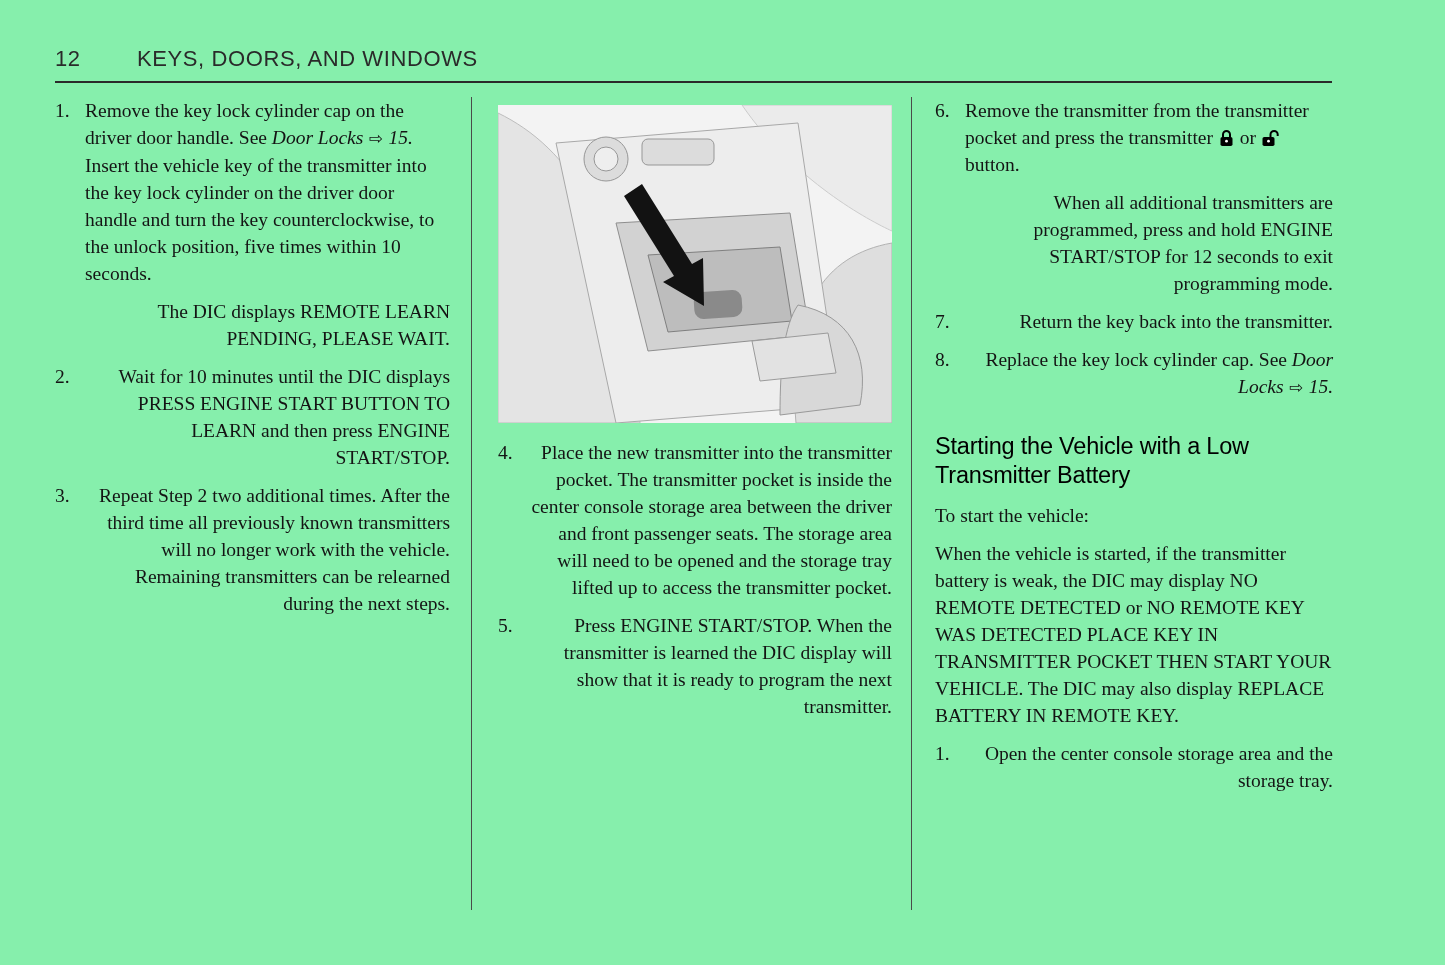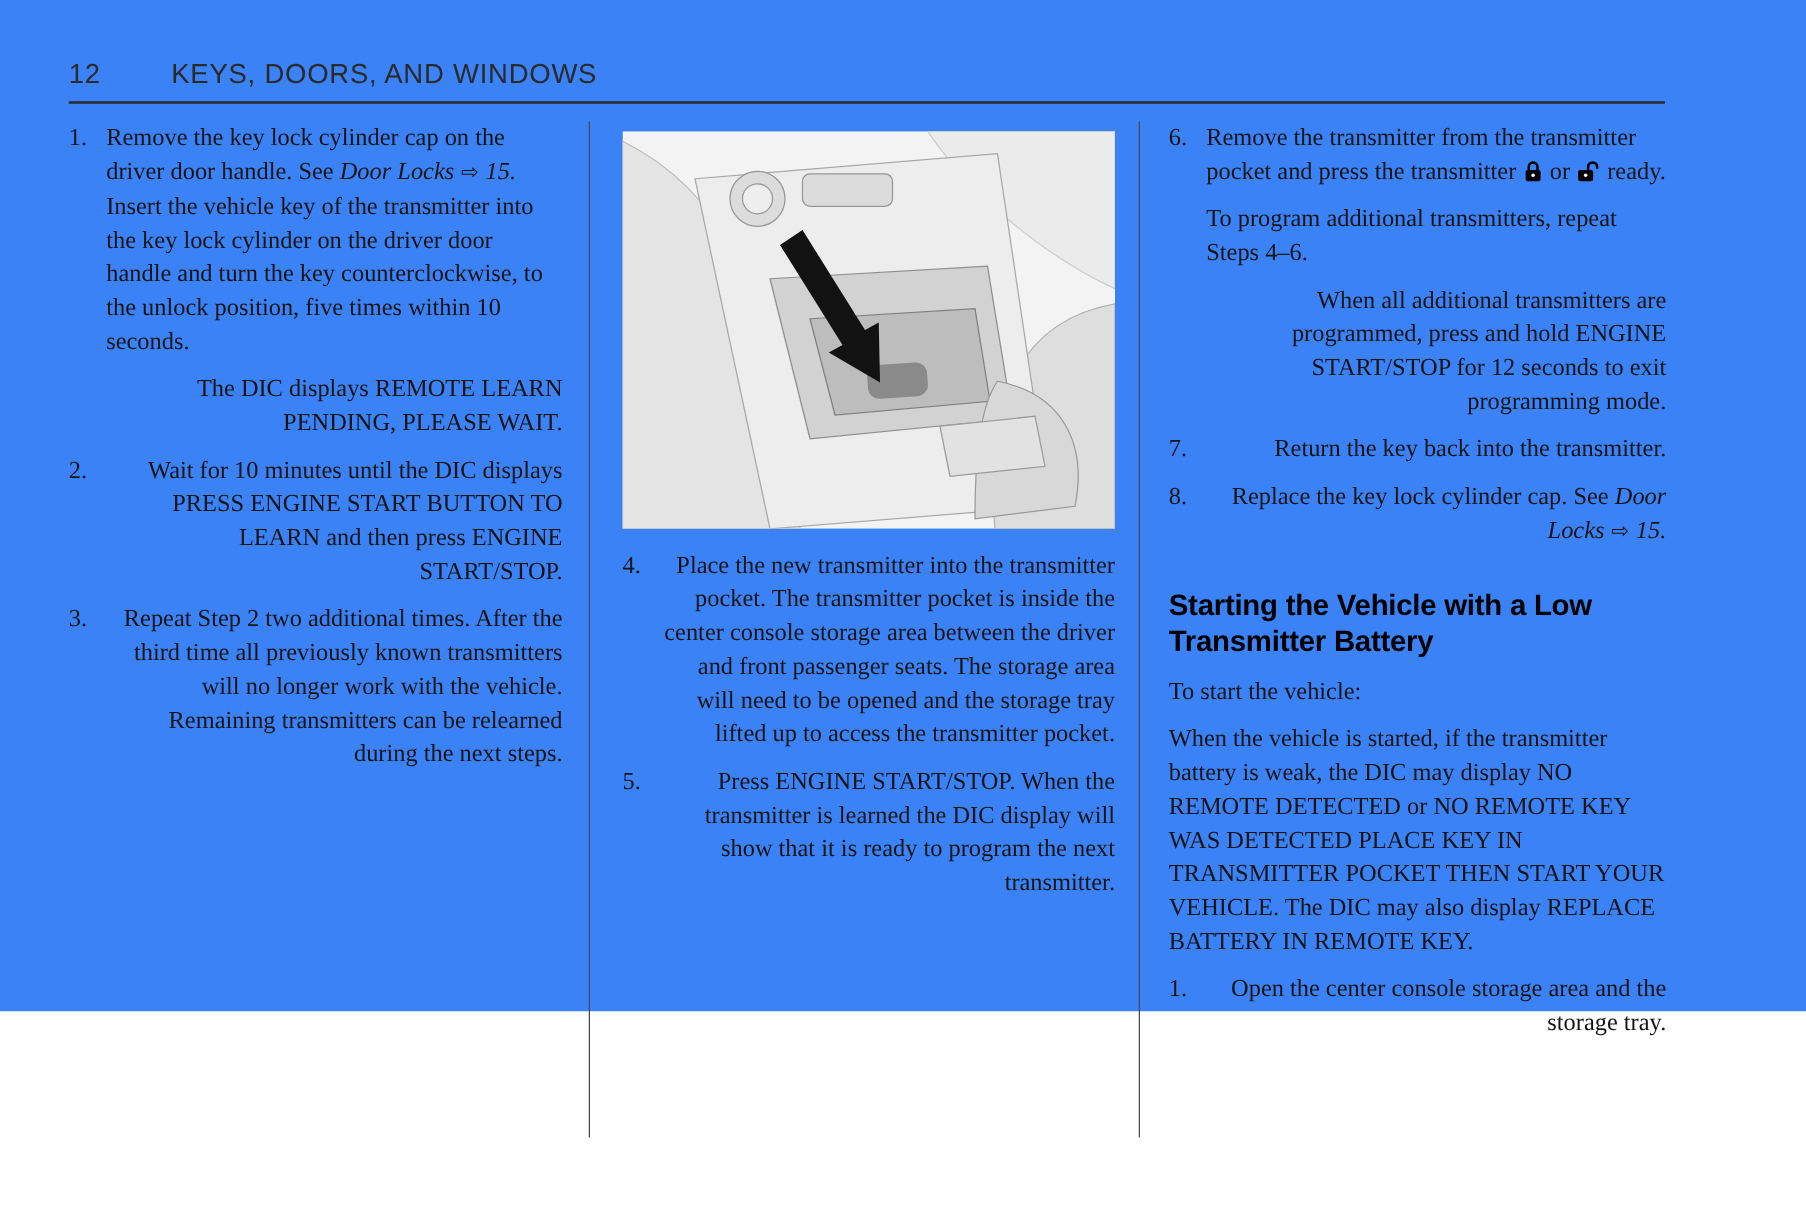--- a/index.html
+++ b/index.html
@@ -3,21 +3,21 @@
 <meta charset="utf-8">
 <style>
   * { margin:0; padding:0; box-sizing:border-box; }
   html,body { background:#ffffff; }
   body {
     width:1445px; height:965px;
     font-family:"Liberation Serif", serif;
     color:#141414;
     overflow:hidden;
   }
-  .page { position:relative; width:1445px; height:809px; background:#3b82f6; }
+  .page { position:relative; width:1445px; height:965px; background:#86efac; }
 
   .pageheader {
     position:absolute; left:55px; top:46px; width:1280px;
     font-family:"Liberation Sans", sans-serif;
     font-size:22px; color:#2a2a2a; letter-spacing:0.6px;
   }
   .pagenum { display:inline-block; width:82px; }
   .rule { position:absolute; left:55px; top:81px; width:1277px; height:2px; background:#2a2a2a; }
 
   .coldiv { position:absolute; top:97px; width:1px; height:813px; background:#4a4a4a; }
@@ -32,21 +32,21 @@
   .para { margin:0 0 11px 0; }
   .li { display:flex; margin:0 0 11px 0; }
   .num { flex:0 0 30px; }
   .li-body { flex:1; min-width:0; }
   .li-body .para:last-child { margin-bottom:0;text-align:right; }
 
   .ital { font-style:italic; }
   .xref-arrow { font-family:"DejaVu Sans", sans-serif; font-style:normal; font-size:17px; }
 
   .h2 {
-    font-family:"Liberation Sans", sans-serif; font-weight:bold;
+    font-family:"Liberation Sans", sans-serif; font-weight:normal;
     font-size:23.5px; line-height:29px; color:#000;
     margin:31px 0 12px 0; letter-spacing:-0.2px;
   }
 
   .figure { margin:8px 0 16px 0; line-height:0; }
   .padlock { display:inline-block; }
   .padlock svg { vertical-align:-3px; }
 </style>
 </head>
 <body>
@@ -135,22 +135,21 @@
       <span class="num">6.</span>
       <div class="li-body">
         <p class="para"><span>Remove the transmitter from the transmitter pocket and press the transmitter </span><span class="padlock"><svg width="17" height="18" viewBox="0 0 17 18">
                 <path d="M5 8 V5.5 a3.5 3.5 0 0 1 7 0 V8" fill="none" stroke="#000" stroke-width="2"></path>
                 <rect x="2.5" y="8" width="12" height="9" rx="1.8" fill="#000"></rect>
                 <circle cx="8.5" cy="12.2" r="1.4" fill="#fff"></circle>
               </svg></span><span> or </span><span class="padlock"><svg width="20" height="18" viewBox="0 0 20 18">
                 <path d="M9.5 8 V5.5 a3.6 3.6 0 0 1 7.2 0 V7" fill="none" stroke="#000" stroke-width="2"></path>
                 <rect x="1.5" y="8" width="12" height="9" rx="1.8" fill="#000"></rect>
                 <circle cx="7.5" cy="12.2" r="1.4" fill="#fff"></circle>
-              </svg></span><span> ready.</span></p>
-        <p class="para">To program additional transmitters, repeat Steps 4–6.</p>
+              </svg></span><span> button.</span></p>
         <p class="para">When all additional transmitters are programmed, press and hold ENGINE START/STOP for 12 seconds to exit programming mode.</p>
       </div>
     </div>
 
     <div class="li">
       <span class="num">7.</span>
       <div class="li-body">
         <p class="para">Return the key back into the transmitter.</p>
       </div>
     </div>

